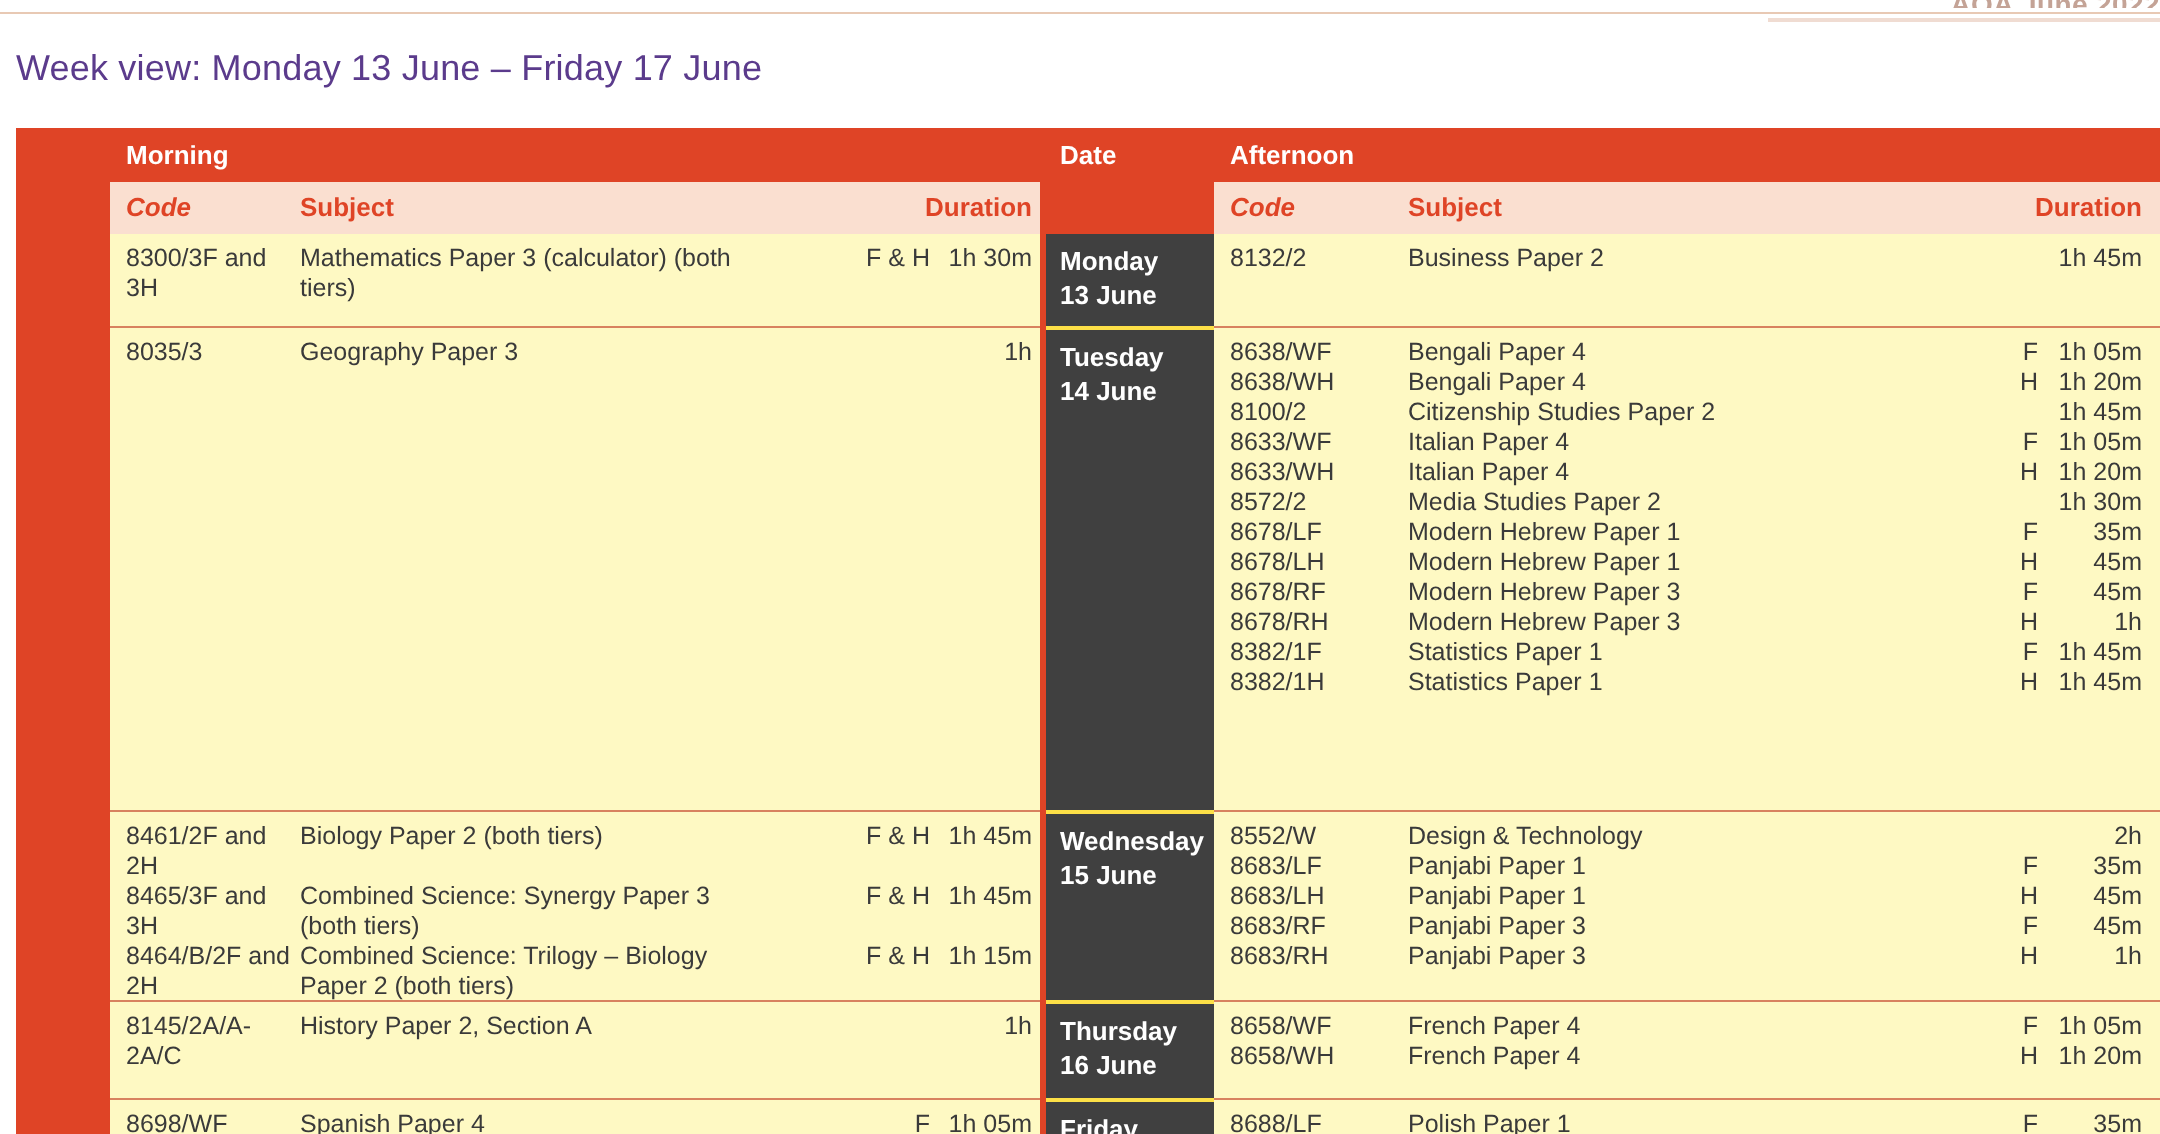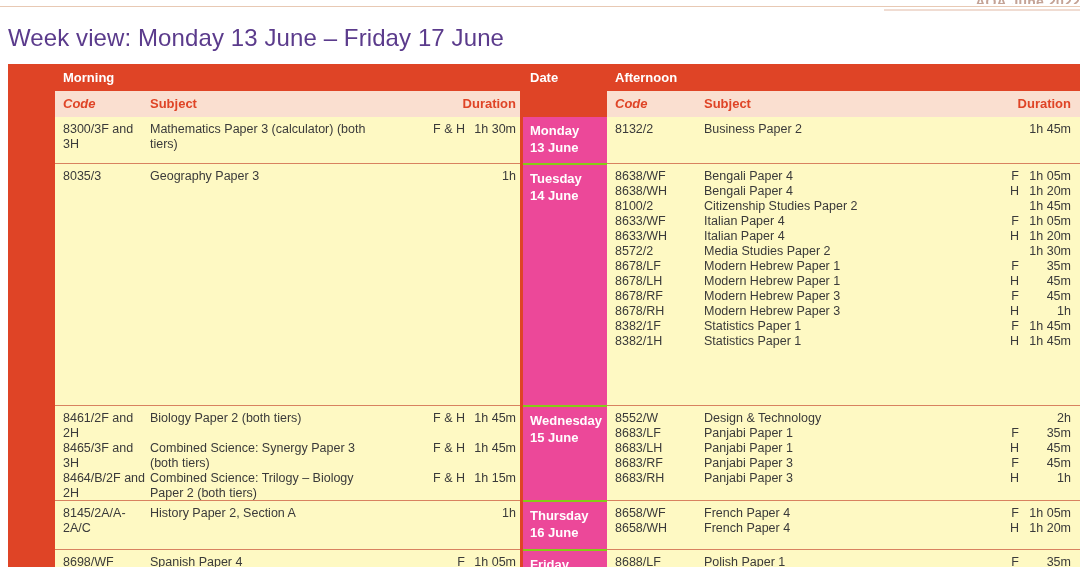--- a/index.html
+++ b/index.html
@@ -42,21 +42,21 @@
     font-weight: bold;
     letter-spacing: .2px;
     text-align: right;
     white-space: nowrap;
   }
 
   
   .page-title {
     position: absolute;
     left: 8px; top: 24px;
-    font-size: 24px;
+    font-size: 18px;
     font-weight: 400;
     color: #5b3b8c;
     letter-spacing: .1px;
     white-space: nowrap;
   }
 
   
   .left-band {
     position: absolute;
     left: 8px; top: 64px;
@@ -104,32 +104,32 @@
 
   .col-afternoon .band-sub .h-code { left:8px; }
   .col-afternoon .band-sub .h-subj { left:97px; }
   .col-afternoon .band-sub .h-dur  { right:9px; }
 
   
   .body-area {
     position:absolute; left:0; right:0; top:53px; bottom:0;
     background:#fef9c3;
   }
-  .col-date .body-area { background:#ec4899; }
+  .col-date .body-area { background:#404040; }
 
   
   .day-block {
     position:absolute; left:0; right:0;
     border-top:1px solid #d8825f;
     overflow:hidden;
   }
   .day-block.first { border-top:none; }
 
   .col-date .day-block {
-    border-top:2px solid #84cc16;
+    border-top:2px solid #fde047;
     color:#ffffff;
     font-size:13px; font-weight:bold;
     line-height:17px;
     padding:5px 0 0 7px;
   }
   .col-date .day-block.first { border-top:none; padding-top:5px; }
   .col-date .dnum { display:block; }
 
   
   .exam {

